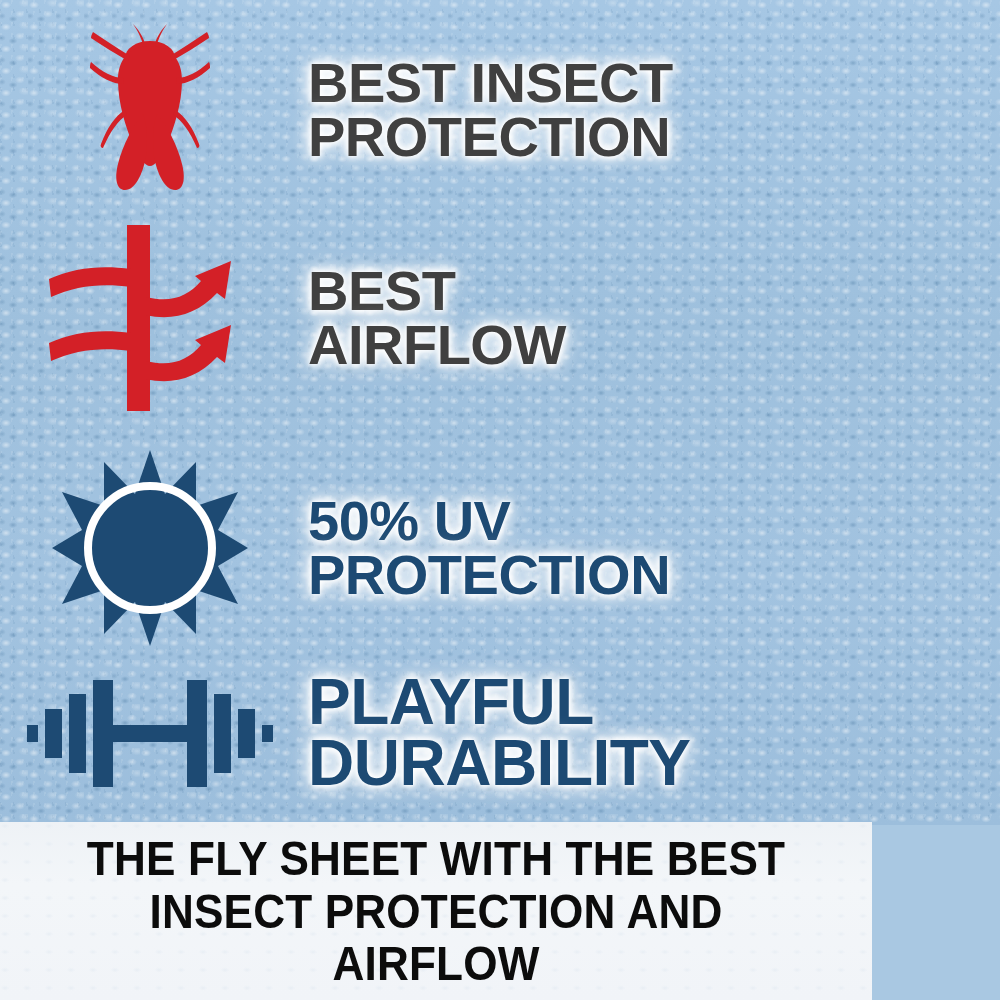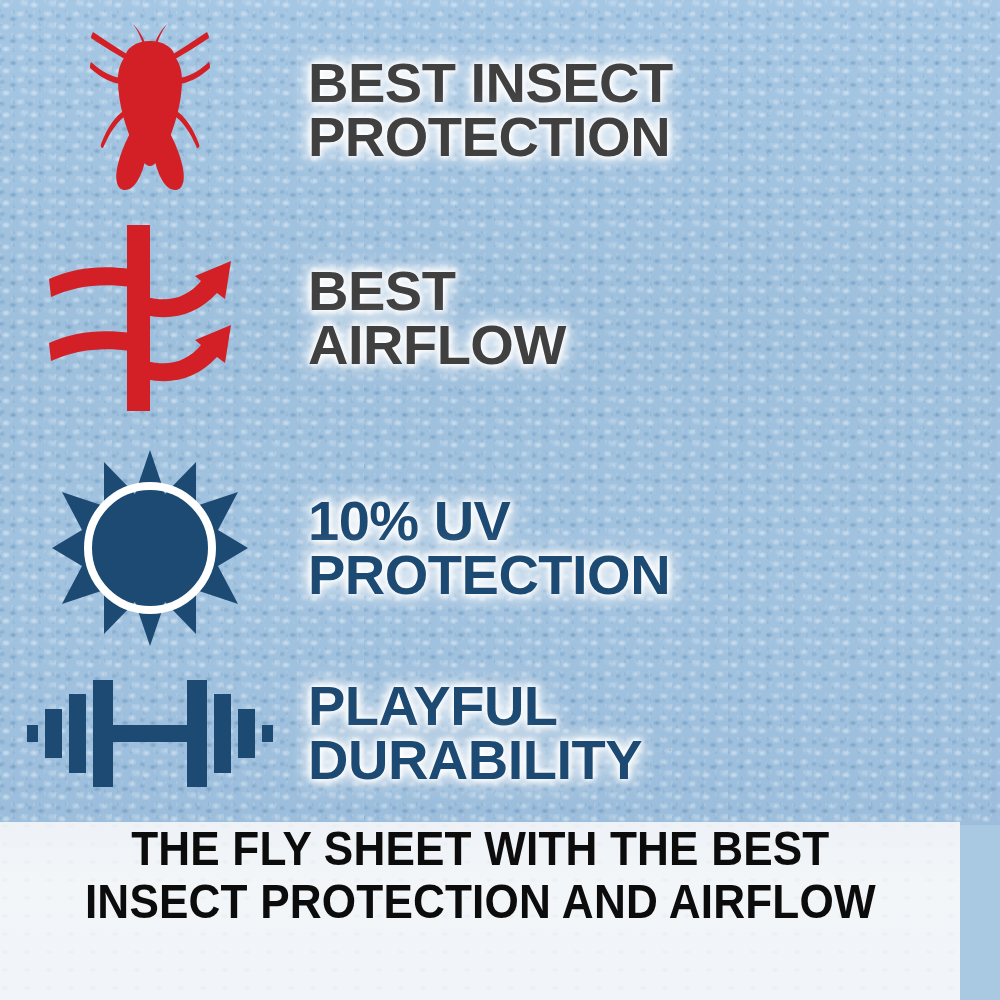--- a/index.html
+++ b/index.html
@@ -83,30 +83,30 @@
 
   
   #row-insect    {left:0;  top:10px;  width:1000px;height:200px;}
   #row-airflow   {left:0;  top:218px; width:1000px;height:200px;}
   #row-uv        {left:0;  top:440px; width:1000px;height:215px;}
   #row-durability{left:0;  top:648px; width:1000px;height:170px;}
 
   #row-insect    .label{font-size:56px;}
   #row-airflow   .label{font-size:56px;}
   #row-uv        .label{font-size:56px;}
-  #row-durability.row .label{font-size:56px;}
+  #row-durability.row .label{font-size:64px;}
 
   
   .caption-band{
-    position:absolute;left:0;top:822px;width:960px;height:178px;
+    position:absolute;left:0;top:822px;width:872px;height:178px;
     background:
       radial-gradient(ellipse 6px 4px at 5px 4px, rgba(225,233,241,.6) 0%, rgba(225,233,241,0) 70%),
       linear-gradient(180deg,#eef2f6 0%, #f3f6f9 35%, #f1f4f8 100%);
     background-size:22px 18px,100% 100%;
-    display:flex;justify-content:center;
+    display:flex;align-items:center;justify-content:center;
   }
   .caption{
     margin:0;
     text-align:center;
     color:#0c0c0c;
     font-weight:bold;
     font-size:49px;
     line-height:1.08;
     letter-spacing:.2px;
     transform:scaleX(.90);
@@ -195,21 +195,21 @@
 
           <polygon fill="#1d4a73" points="100,2 115,46 146,14 146,58 188,44 168,82 198,100 168,118
                     188,156 146,142 146,186 115,154 100,198 85,154 54,186 54,142
                     12,156 32,118 2,100 32,82 12,44 54,58 54,14 85,46"></polygon>
 
           <circle cx="100" cy="100" r="62" fill="none" stroke="#ffffff" stroke-width="8"></circle>
         </svg>
       </span>
     </div>
     <div class="text-cell">
-      <p class="label navy">10% UV
+      <p class="label navy">50% UV
 PROTECTION</p>
     </div>
   </div>
 
   <div class="row" id="row-durability">
     <div class="icon-cell">
       <span>
         <svg width="250" height="125" viewBox="0 0 250 125" aria-hidden="true">
           <g fill="#1d4a73">
 

